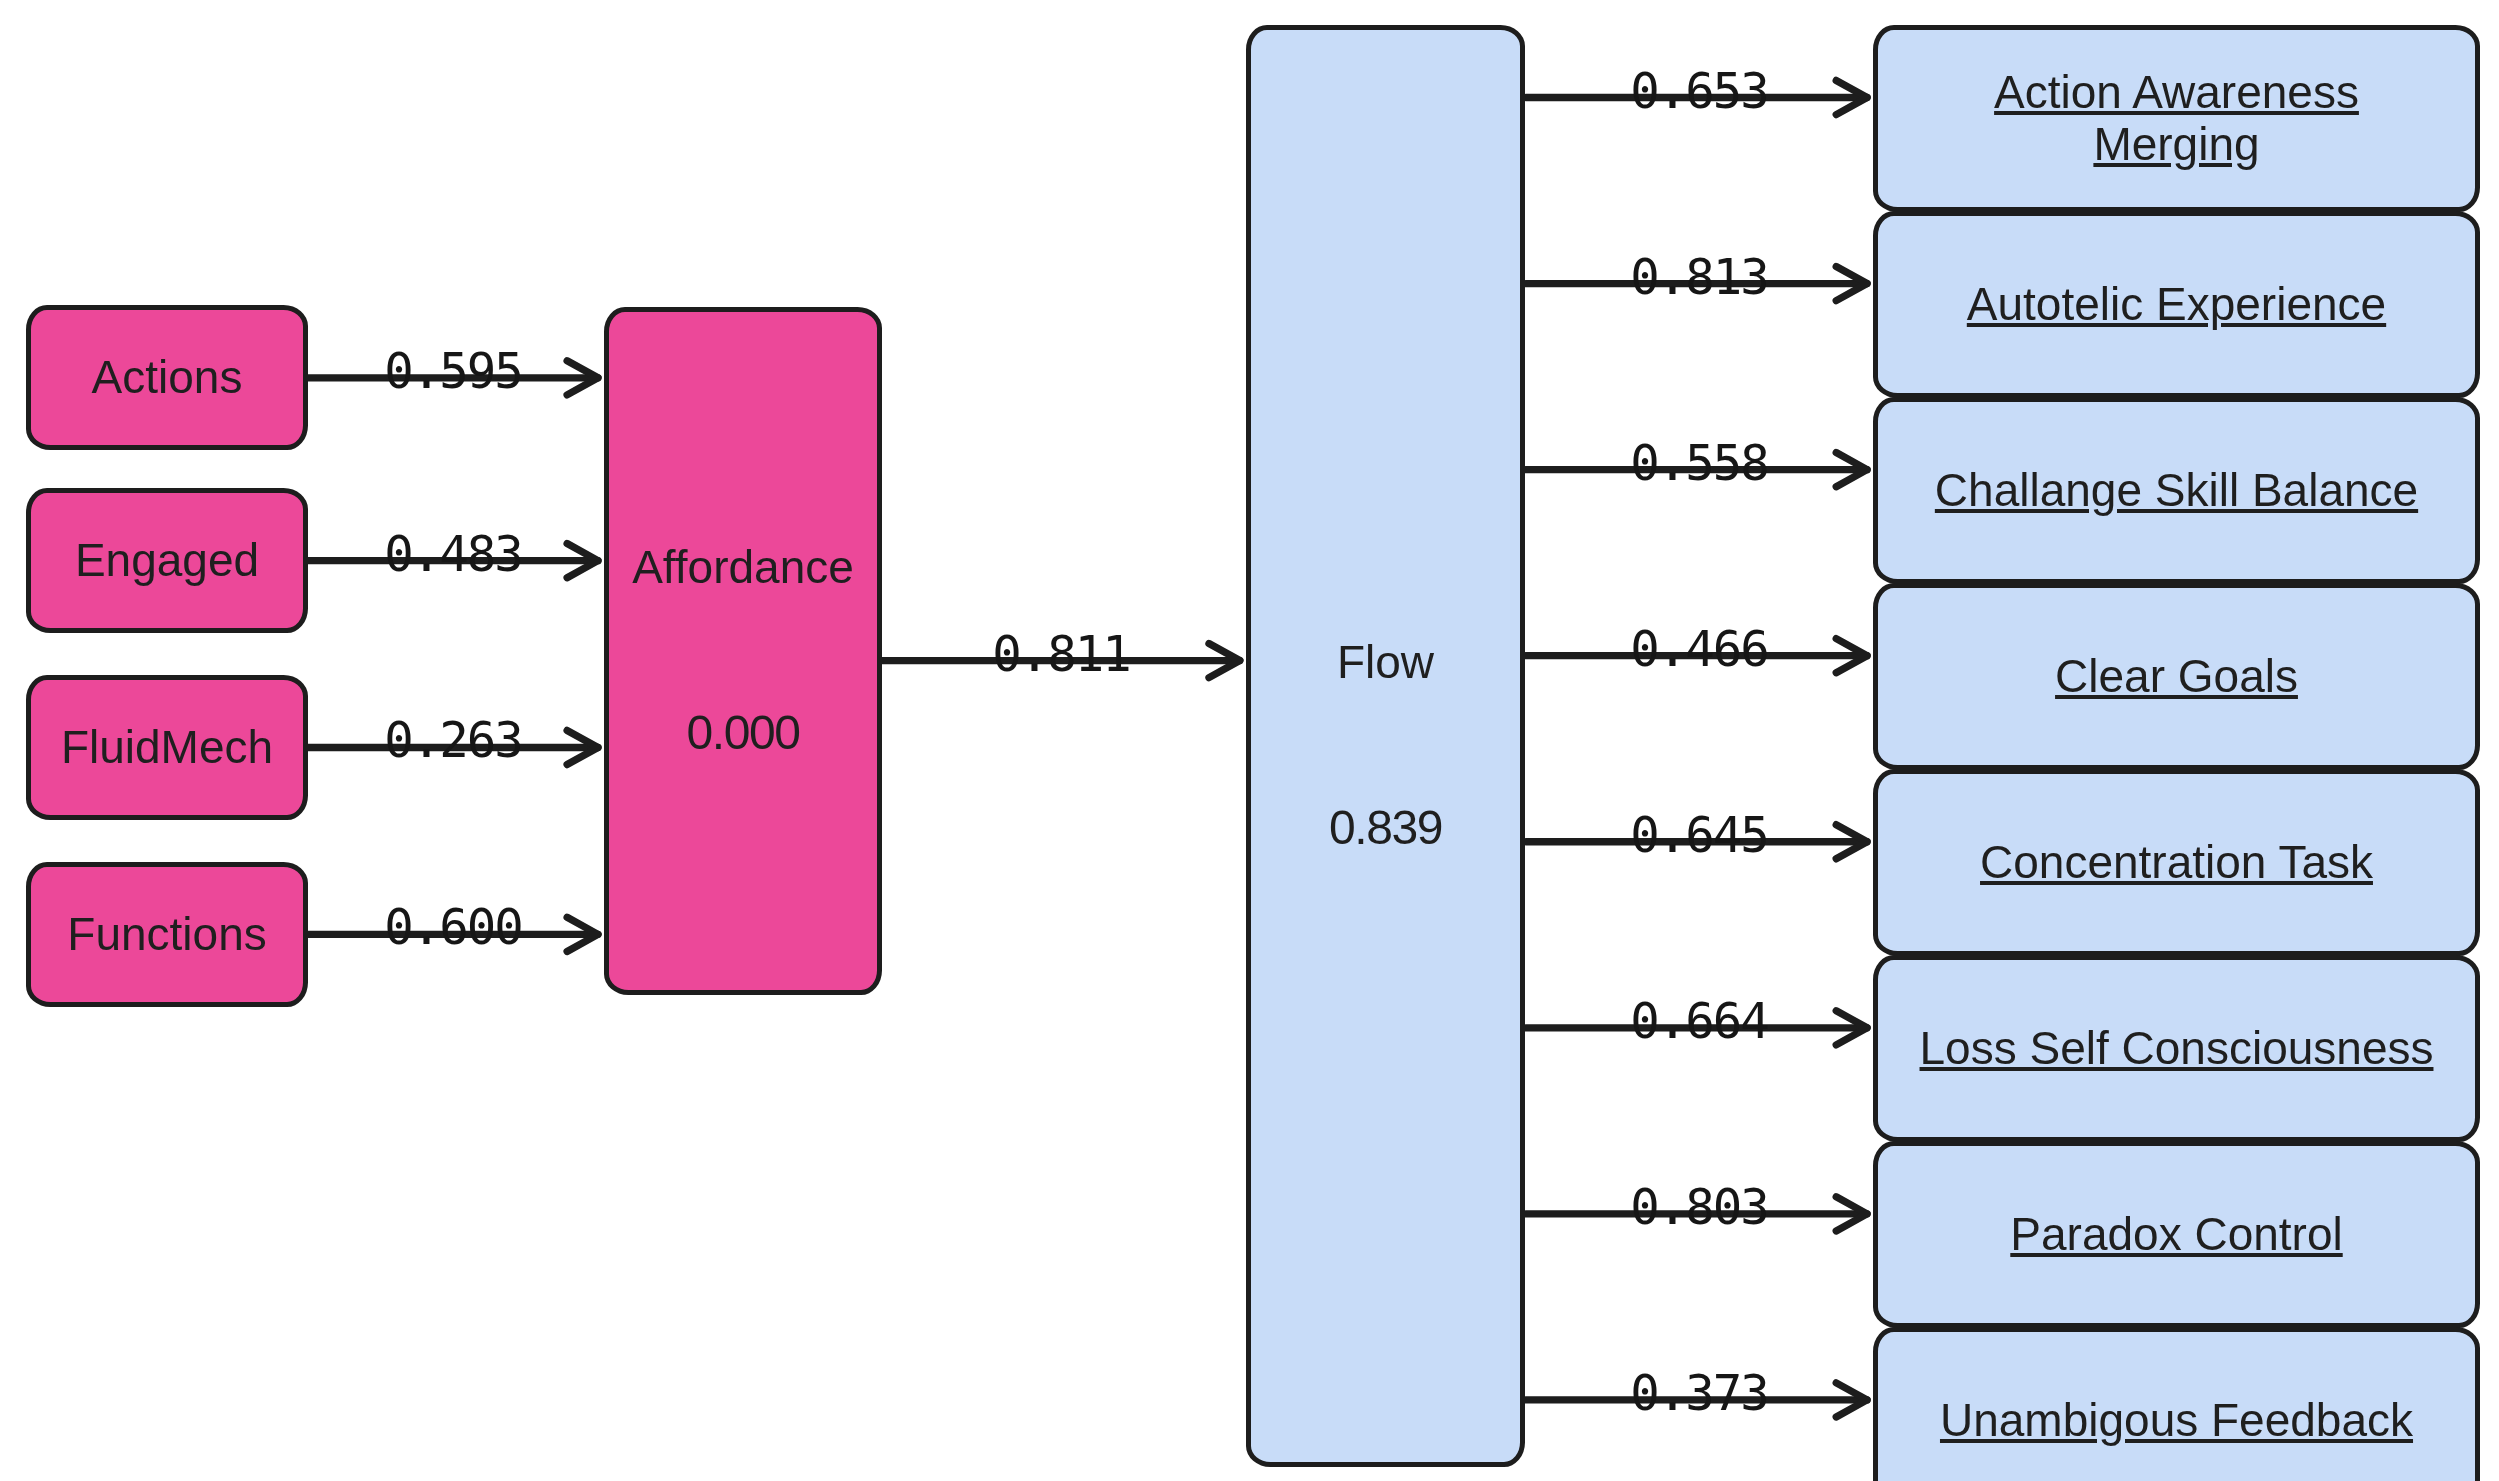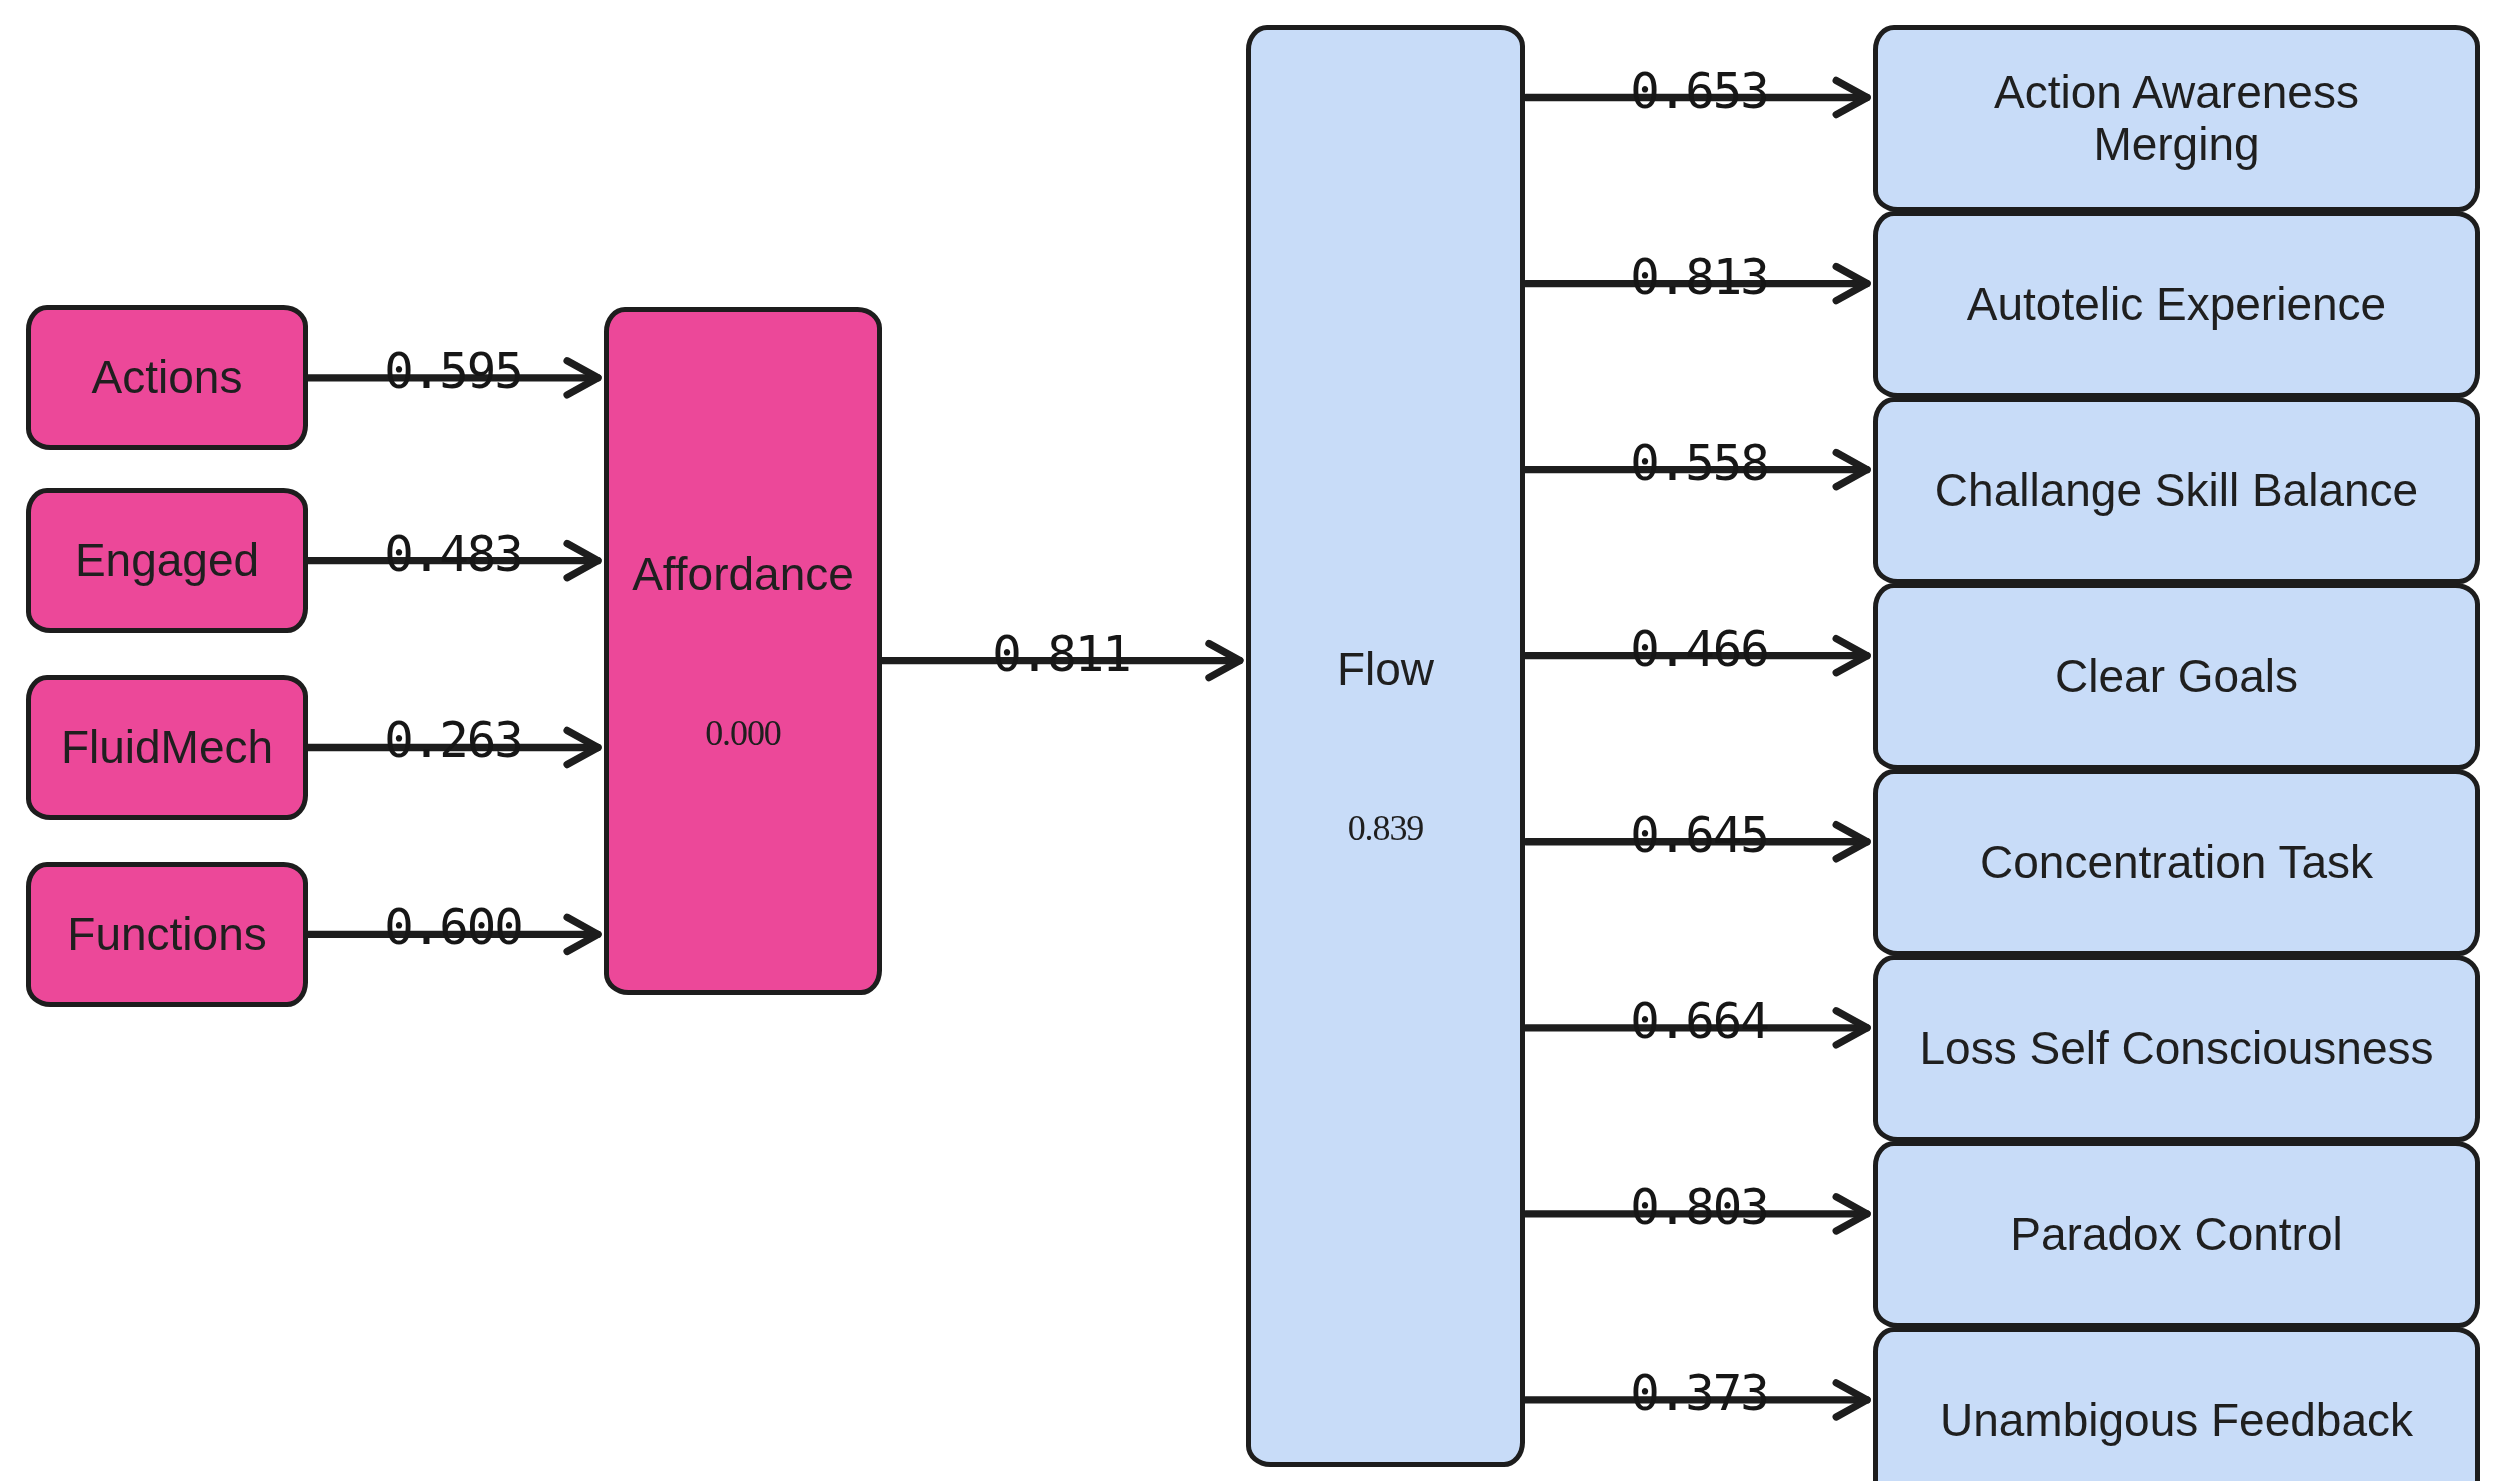--- a/index.html
+++ b/index.html
@@ -23,29 +23,29 @@
     justify-content: center;
     text-align: center;
     font-size: 46px;
     line-height: 1.12;
     border-radius: 21px 24.4px 21px 24.4px / 24.4px 21px 24.4px 21px;
   }
   .green { background: #ec4899; }
   .blue  { background: #c8dcf8; }
 
   .lnode { left: 26px; width: 282px; height: 145px; }
-  .rnode { left: 1873px; width: 607px; height: 187px; }
+  .rnode { left: 1873px; width: 607px; height: 187px; text-decoration: underline; }
   .rnode span { white-space: nowrap; }
   .rnode.two-line span { white-space: normal; max-width: 487px; display: inline-block; }
 
   .bignode { flex-direction: column; gap: 112px; }
   .bignode .nlabel, .bignode .nvalue { display: block; }
   .bignode .nvalue {
-    font-family: Liberation Serif, serif;
-    font-size: 36px;
+    font-family: Liberation Sans, sans-serif;
+    font-size: 48px;
     letter-spacing: -0.03em;
   }
   #affordance-box { left: 604px; top: 307px; width: 278px; height: 688px; }
   #flow-box { left: 1246px; top: 25px; width: 279px; height: 1442px; text-align: right; }
 
   .coef {
     position: absolute;
     transform: translateX(-50%);
     font-family: "DejaVu Sans Mono", monospace;
     font-size: 49px;

